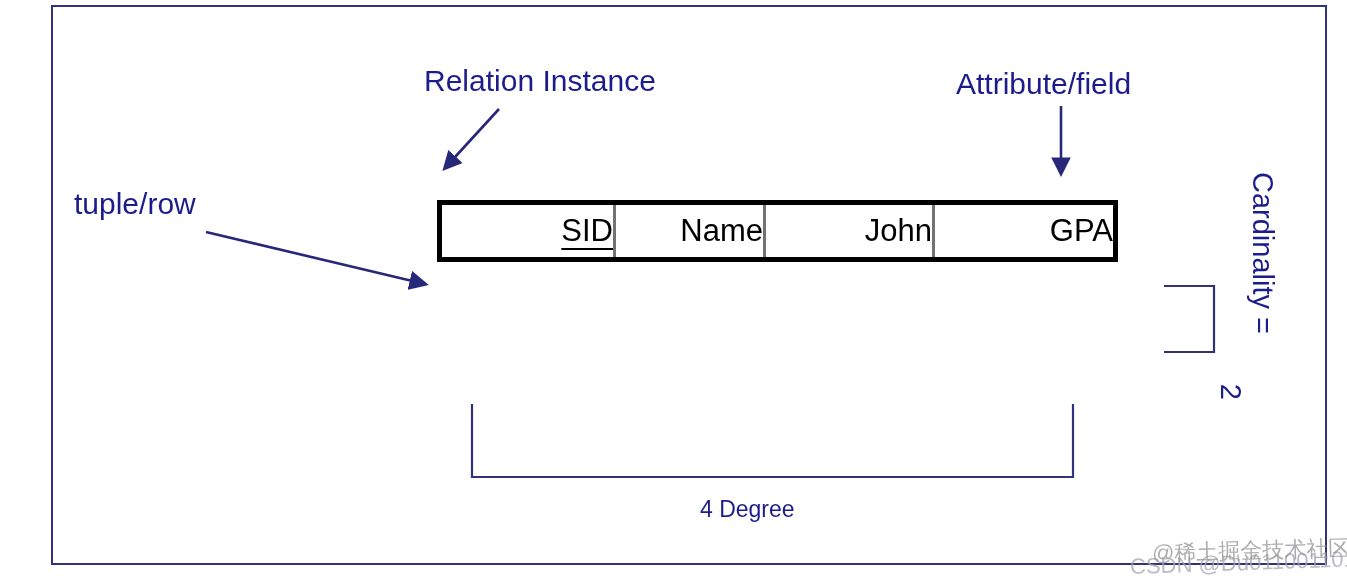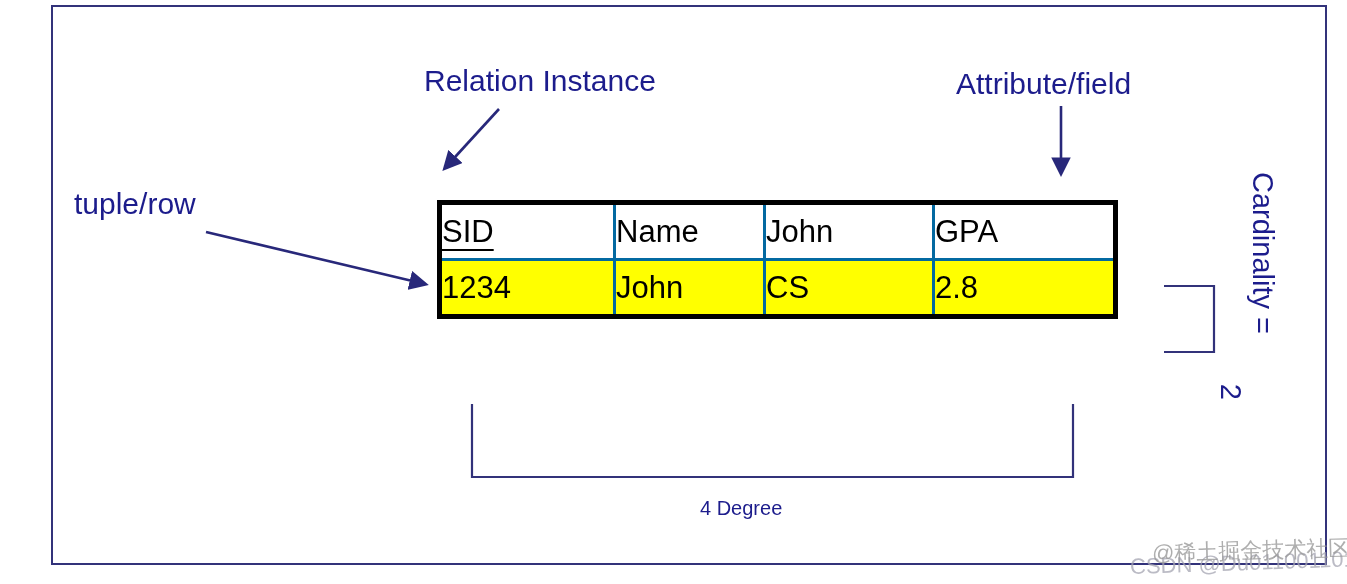--- a/index.html
+++ b/index.html
@@ -21,21 +21,21 @@
   .label {
     position: absolute;
     color: #1c1c8c;
     font-size: 30px;
     white-space: nowrap;
     line-height: 1.1;
   }
   .lbl-relation   { left: 424px; top: 64px;  }
   .lbl-attribute  { left: 956px; top: 67px;  }
   .lbl-tuple      { left: 74px;  top: 187px; }
-  .lbl-degree     { left: 700px; top: 497px; font-size: 20px; }
+  .lbl-degree     { left: 700px; top: 497px; font-size: 23px; }
 
   .lbl-cardinality {
     left: 1117px; top: 253px;
     width: 242px; height: 80px;
     transform: rotate(90deg);
     transform-origin: center center;
     font-size: 29px;
     text-align: left;
     white-space: normal;
   }
@@ -51,24 +51,24 @@
     position: absolute; left: 437px; top: 200px;
     border-collapse: collapse;
     table-layout: fixed;
     background: #ffffff;
     border: 5px solid #000000;
     font-size: 31px;
     color: #000000;
     text-align: center;
   }
   table.relation td, table.relation th {
-    border: 3px solid #0369a1;
+    border: 3px solid #737373;
     font-weight: normal;
     padding: 0;
-    text-align: left;
+    text-align: right;
     vertical-align: middle;
     overflow: hidden;
   }
   table.relation tr.hdr  { height: 57px; }
   table.relation tr.r1   { height: 57px; }
   table.relation tr.r2   { height: 53px; }
   .c0 { width: 175px; } .c1 { width: 150px; } .c2 { width: 169px; } .c3 { width: 182px; }
   .row-highlight td { background: #FFFF00; }
   .underlined {
     text-decoration: underline;
@@ -121,25 +121,19 @@
 
   <table class="relation">
     <tbody>
       <tr class="hdr">
         <th class="c0">
           <span class="underlined">SID</span></th>
         <th class="c1">Name</th>
         <th class="c2">John</th>
         <th class="c3">GPA</th>
       </tr>
-      <tr class="r1 row-highlight">
-        <td>1234</td>
-        <td>John</td>
-        <td>CS</td>
-        <td>2.8</td>
-      </tr>
     </tbody>
   </table>
 
   <div class="watermark wm-csdn">CSDN @Du0110011011</div>
   <div class="watermark wm-juejin">@稀土掘金技术社区</div>
 
 </div>
 
 </body></html>

